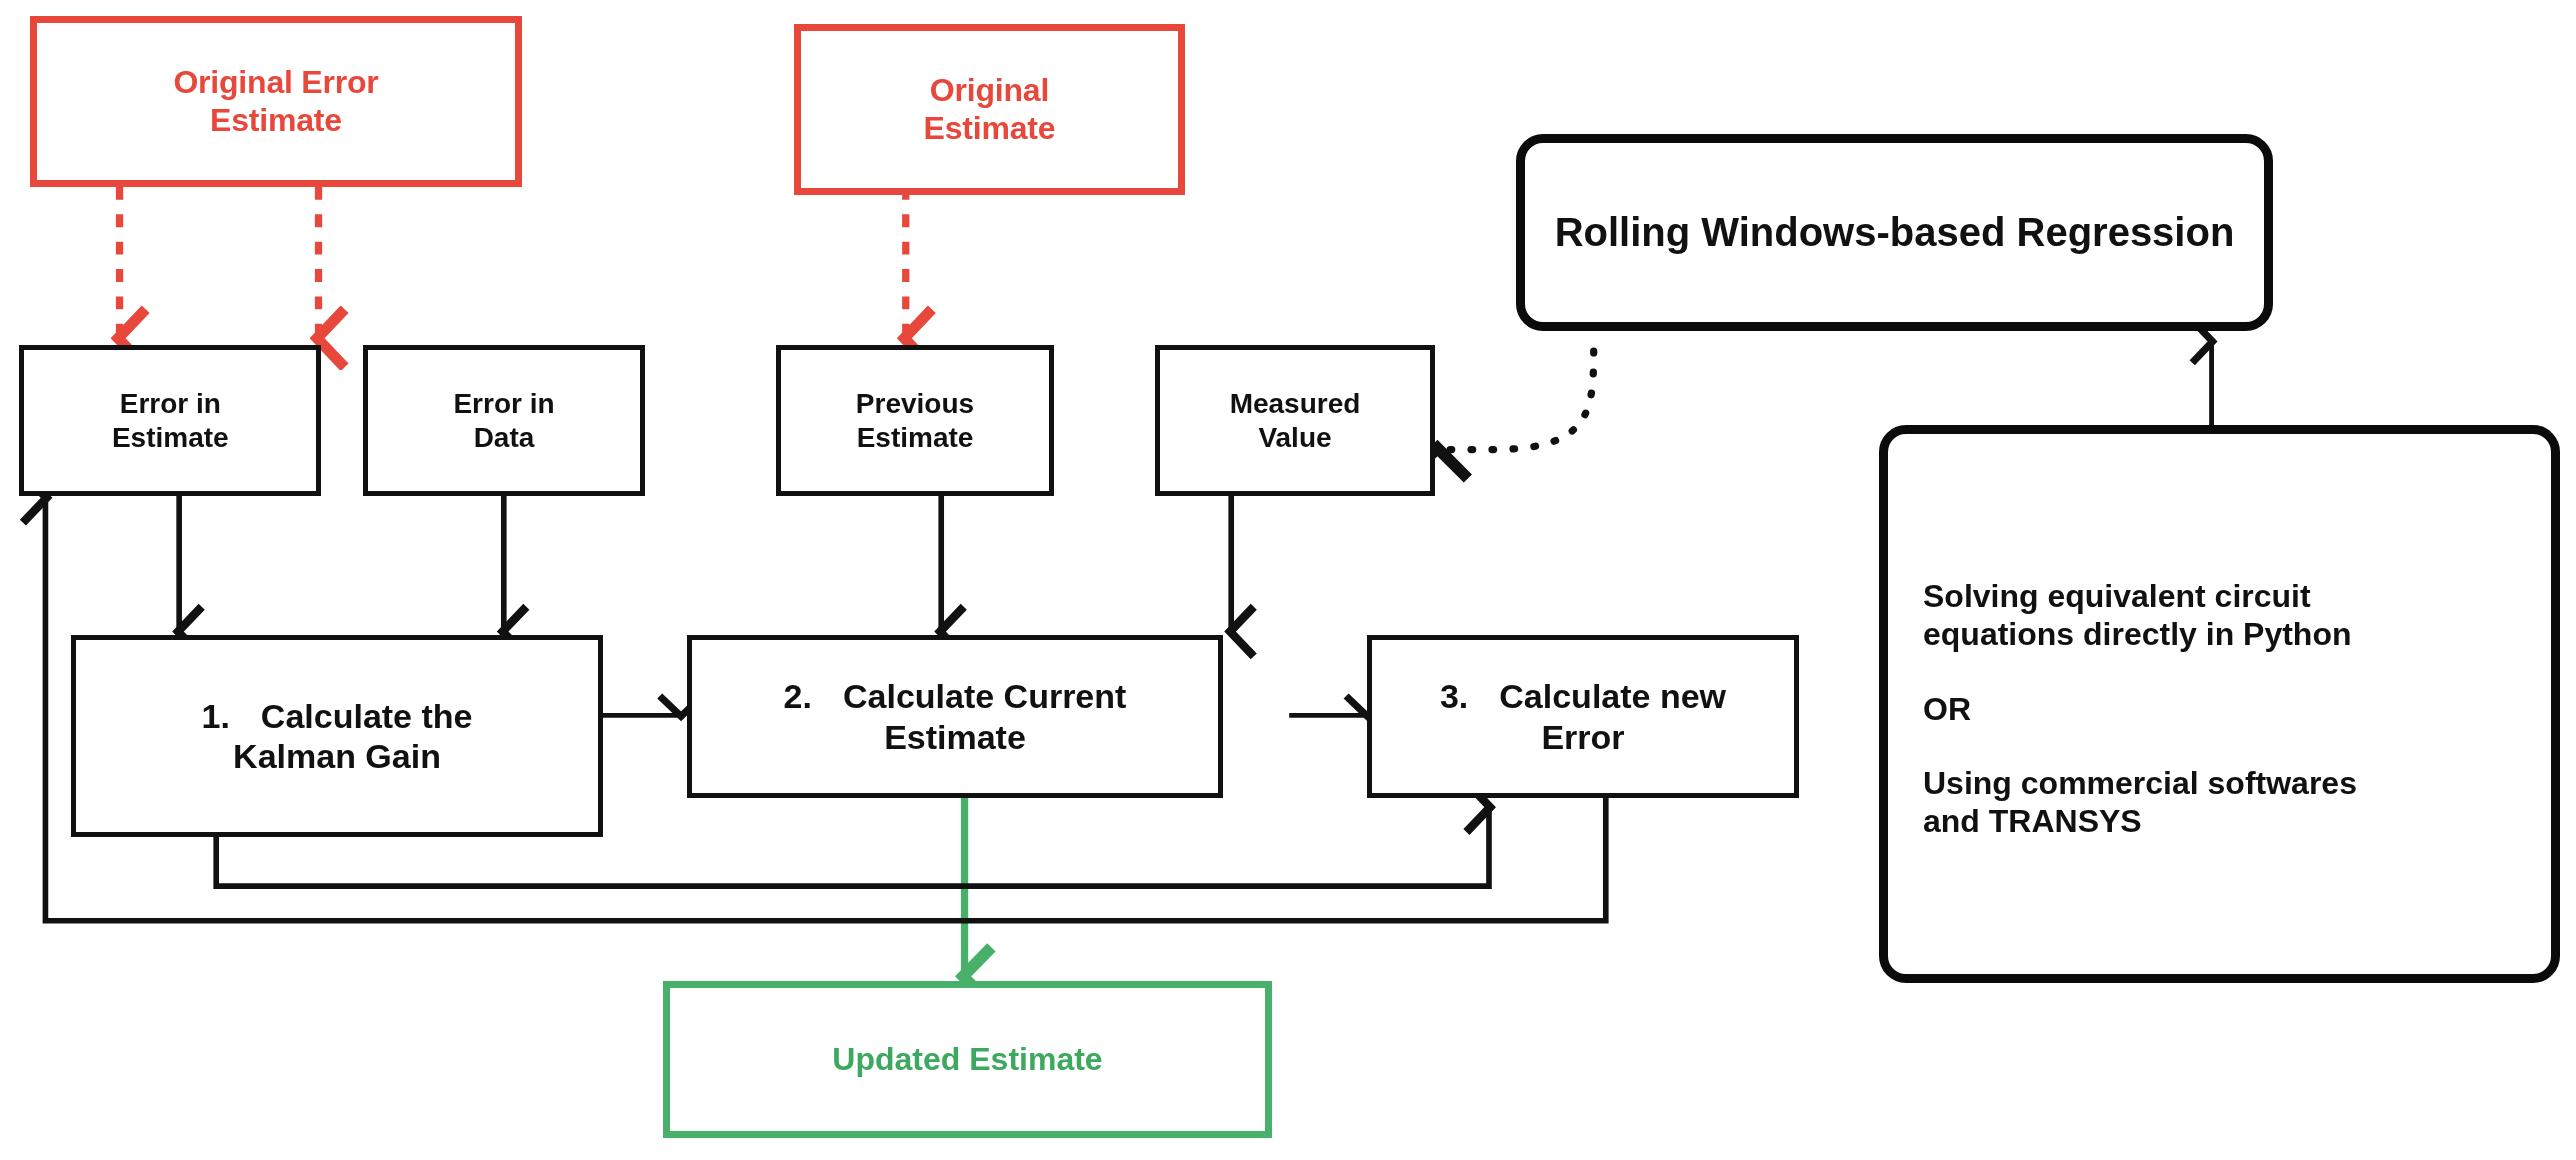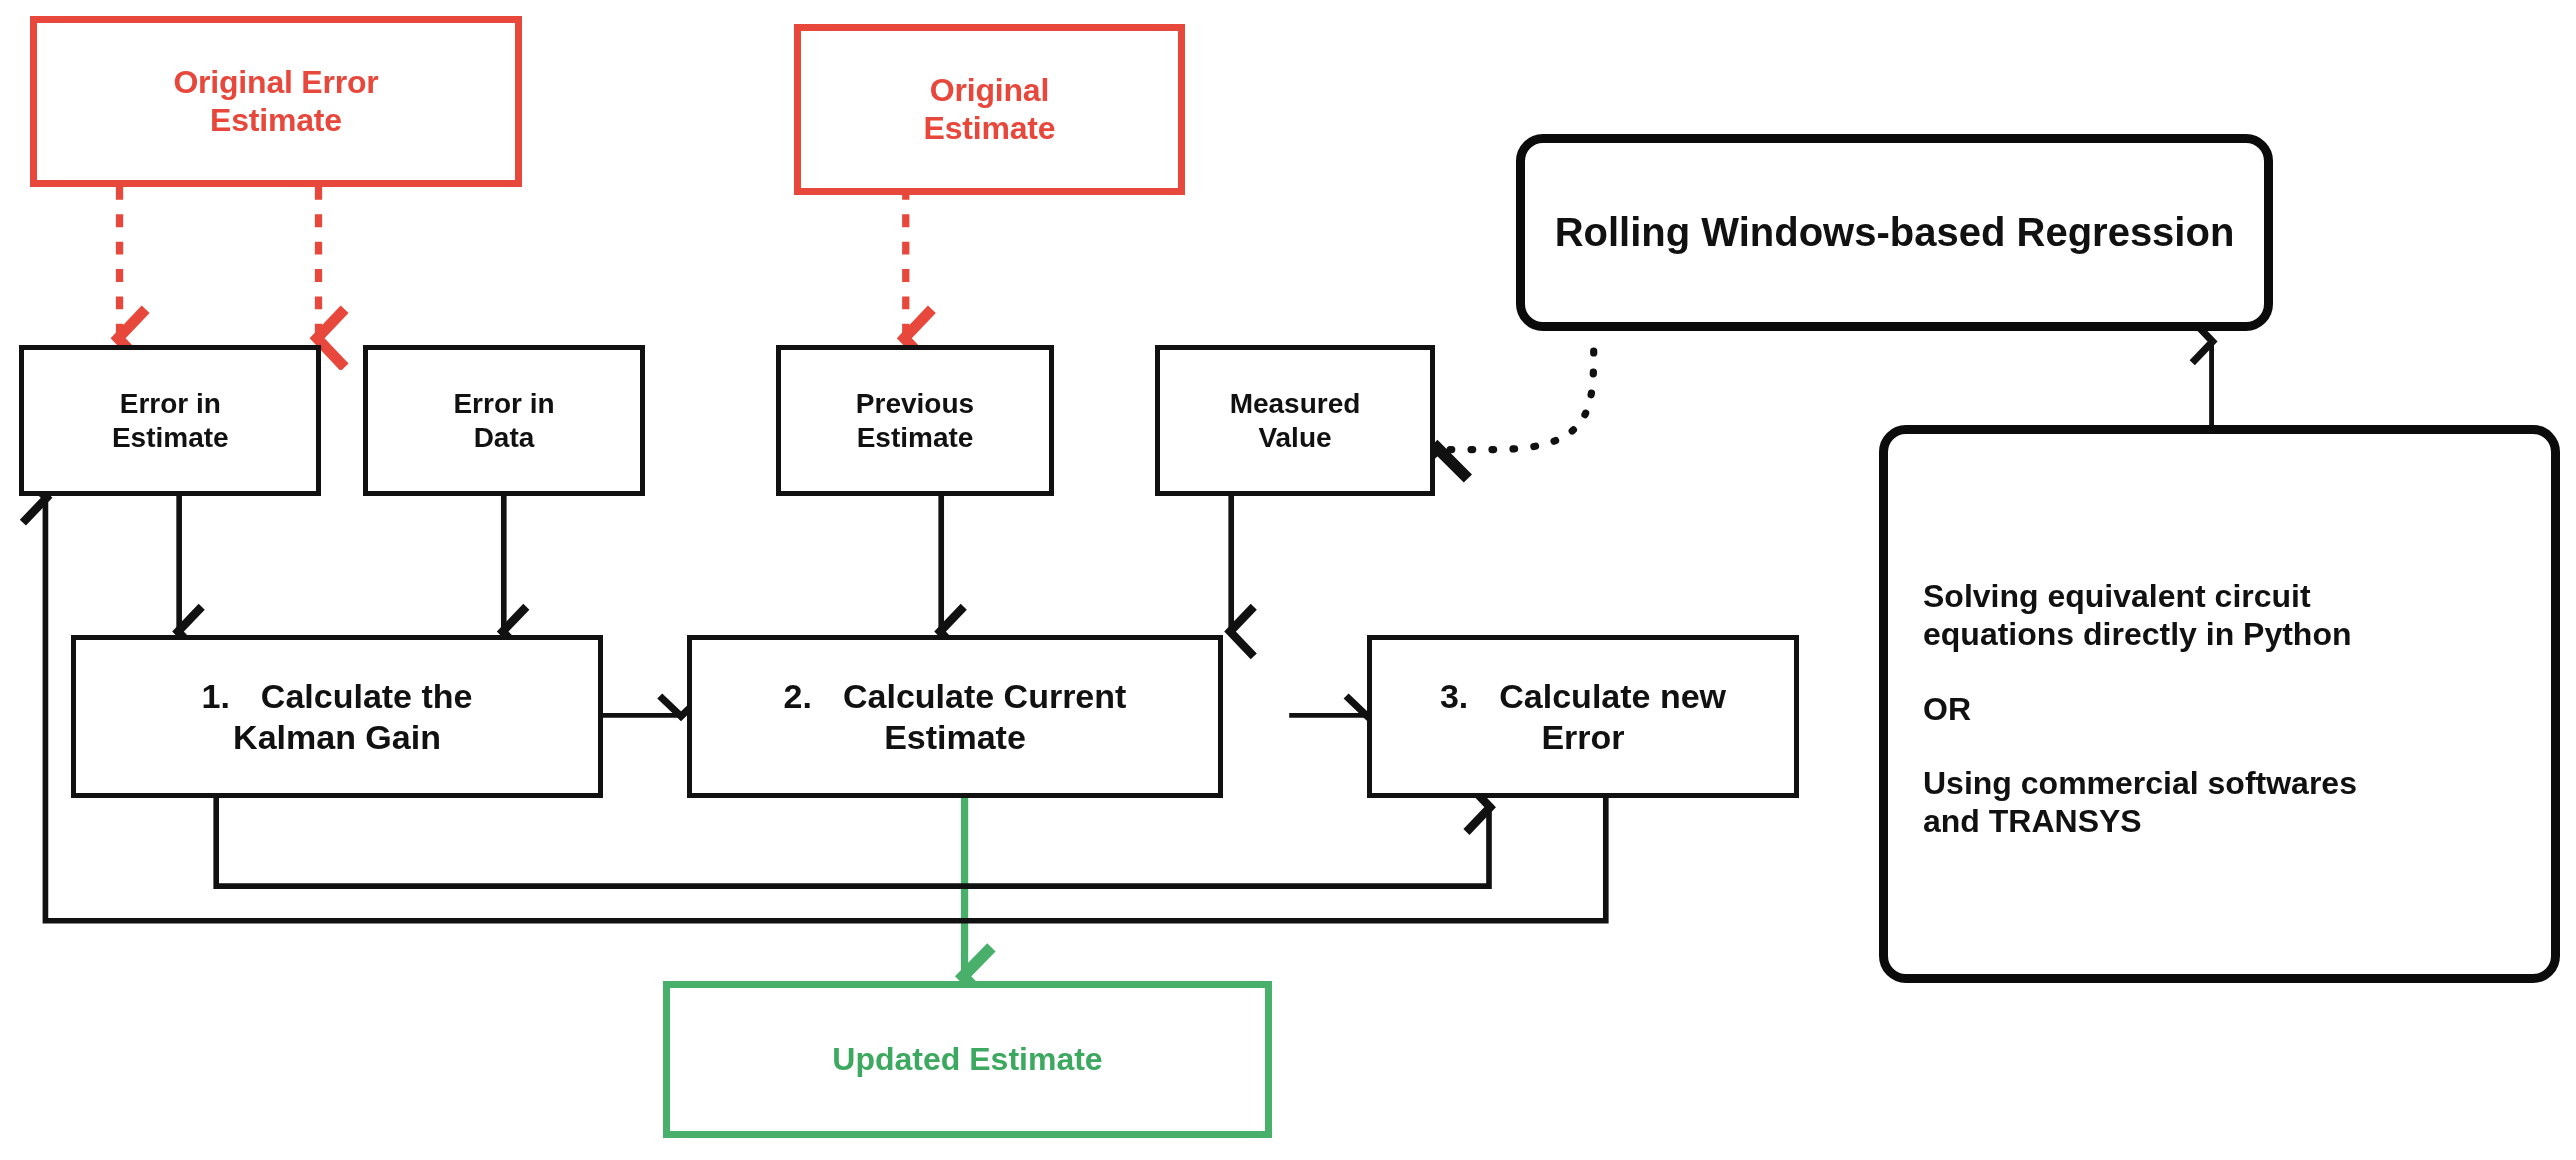--- a/index.html
+++ b/index.html
@@ -97,21 +97,21 @@
   </div>
 
   <div class="node black-box" style="left:768px;top:345px;width:278px;height:151px;margin-left:8px;">
     <span class="txt"><span>Previous</span><br><span>Estimate</span></span>
   </div>
 
   <div class="node black-box" style="left:1155px;top:345px;width:280px;height:151px;">
     <span class="txt"><span>Measured</span><br><span>Value</span></span>
   </div>
 
-  <div class="node proc-box" style="left:71px;top:635px;width:532px;height:163px;">
+  <div class="node proc-box" style="left:71px;top:635px;width:532px;height:202px;">
     <span class="txt">
       <span class="proc-line1"><span class="numlab">1.</span><span>Calculate the</span></span>
       <span class="proc-line2">Kalman Gain</span>
     </span>
   </div>
 
   <div class="node proc-box" style="left:687px;top:635px;width:536px;height:163px;">
     <span class="txt">
       <span class="proc-line1"><span class="numlab">2.</span><span>Calculate Current</span></span>
       <span class="proc-line2">Estimate</span>

